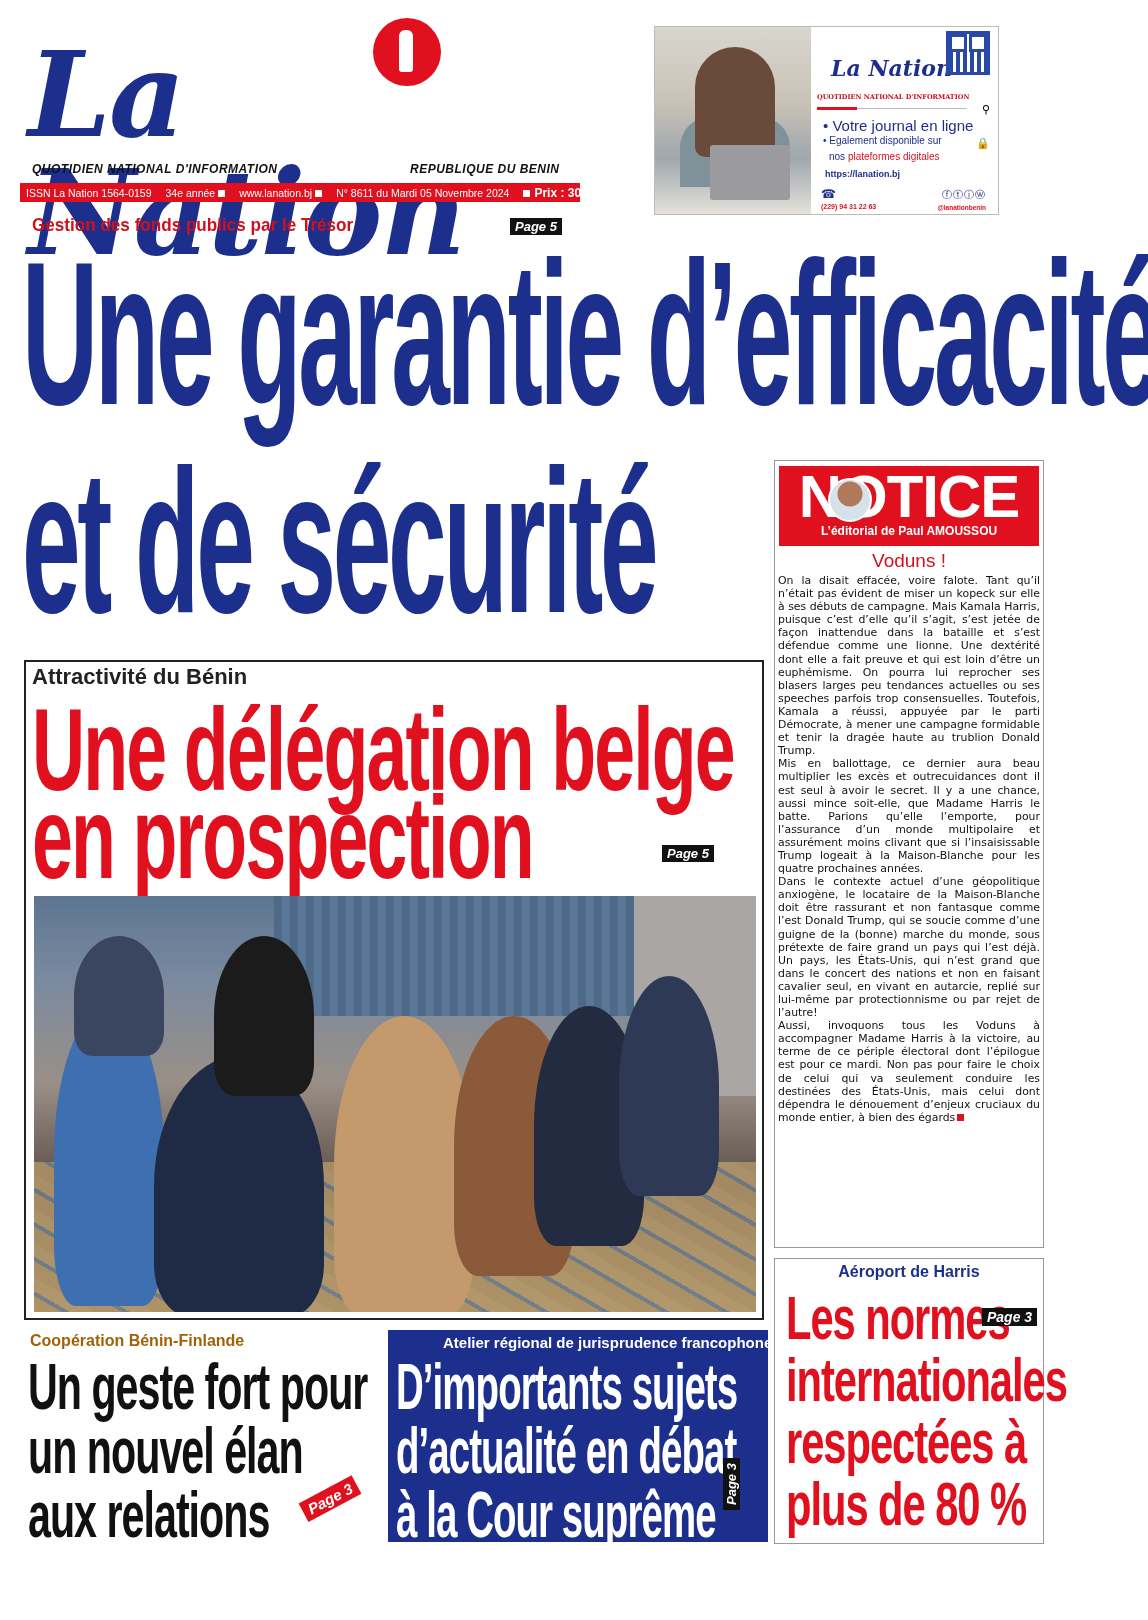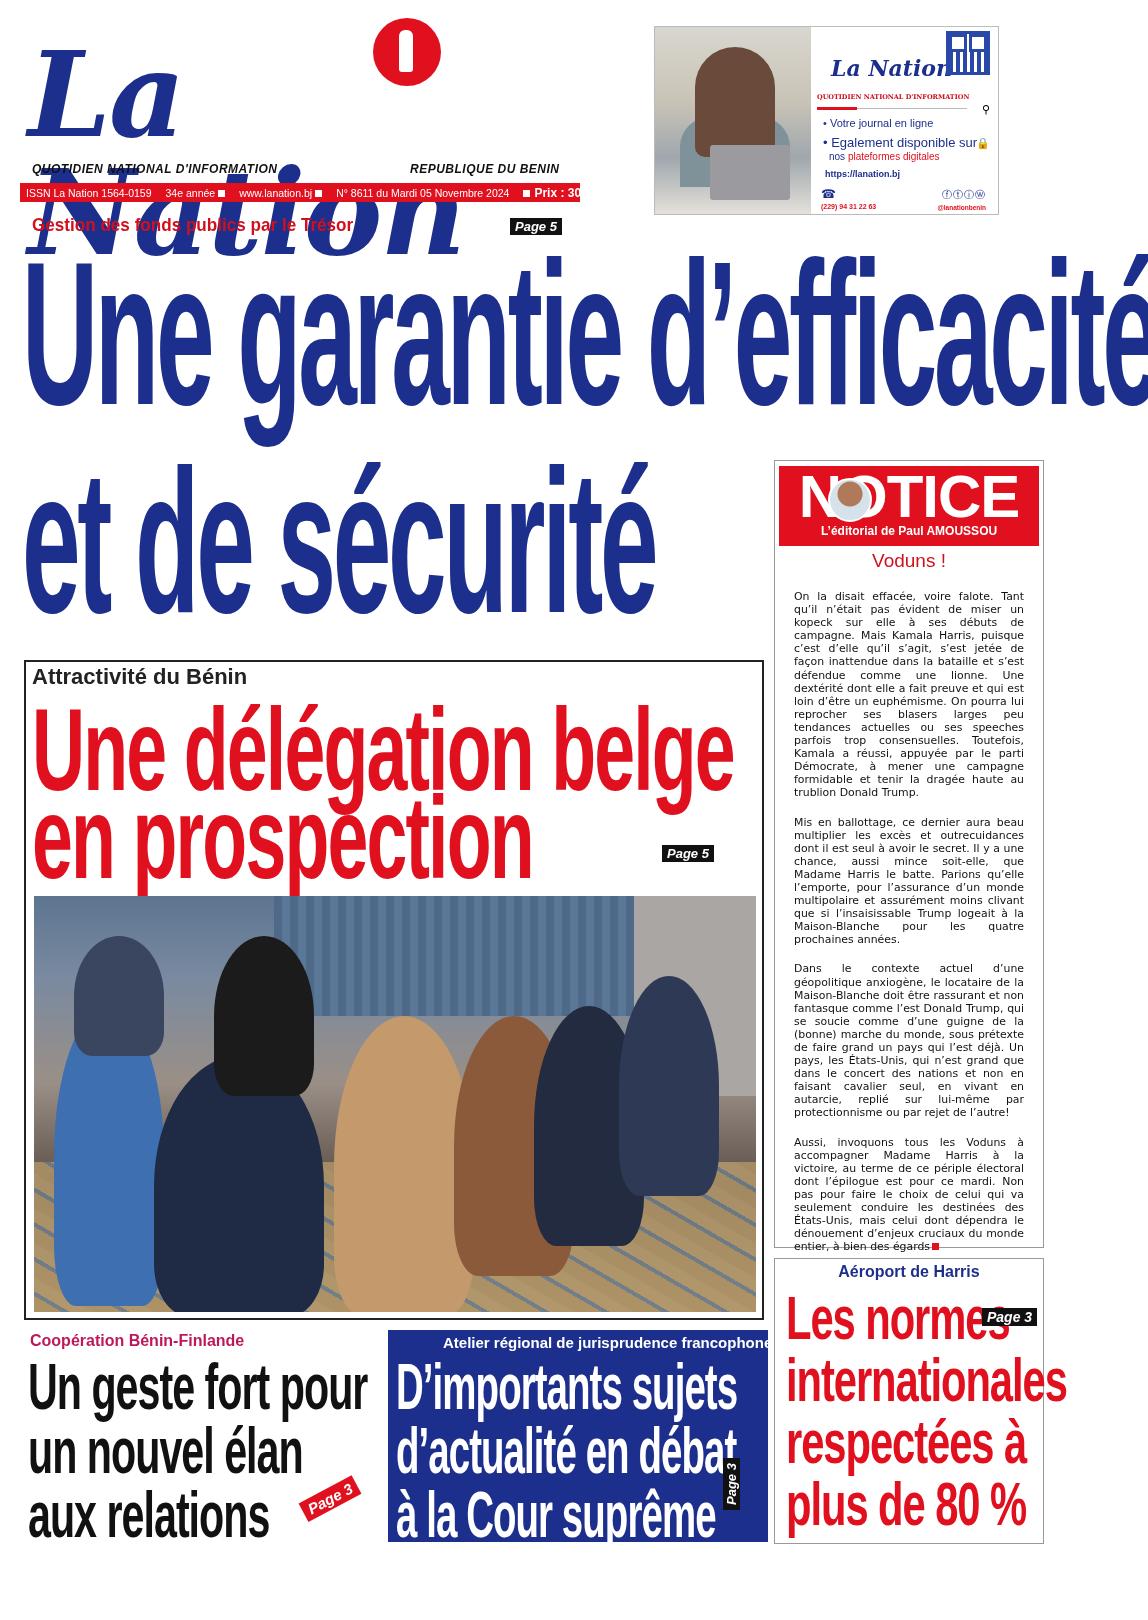--- a/index.html
+++ b/index.html
@@ -27,22 +27,22 @@
   .ad-body { flex: 1; position: relative; padding: 6px 6px 4px 8px; }
   .ad-logo { position: absolute; left: 20px; top: 28px; font-family: "DejaVu Serif", serif; font-weight: bold; font-style: italic; font-size: 22px; color: #1d2f8c; }
   .ad-qr { position: absolute; right: 8px; top: 4px; width: 44px; height: 44px; background:
       repeating-linear-gradient(90deg, #2a48a8 0 4px, #fff 4px 7px),
       #2a48a8; border: 3px solid #2a48a8; }
   .ad-qr::before, .ad-qr::after { content: ""; position: absolute; width: 12px; height: 12px; border: 3px solid #2a48a8; background: #fff; }
   .ad-qr::before { left: 0; top: 0; } .ad-qr::after { right: 0; top: 0; }
   .ad-tag { position: absolute; left: 6px; top: 66px; font-family: "DejaVu Serif", serif; font-size: 6.5px; font-weight: bold; color: #c8101c; white-space: nowrap; }
   .ad-redline { position: absolute; left: 6px; top: 80px; width: 40px; height: 3px; background: #e0101f; }
   .ad-grayline { position: absolute; left: 46px; top: 81px; width: 110px; height: 1px; background: #bbb; }
-  .ad-b1 { position: absolute; left: 12px; top: 90px; font-size: 11px; color: #1d2f8c; }
-  .ad-b2 { position: absolute; left: 12px; top: 108px; font-size: 13px; color: #1d2f8c; }
+  .ad-b1 { position: absolute; left: 12px; top: 90px; font-size: 15px; color: #1d2f8c; }
+  .ad-b2 { position: absolute; left: 12px; top: 108px; font-size: 10px; color: #1d2f8c; }
   .ad-b3 { position: absolute; left: 18px; top: 124px; font-size: 10px; color: #1d2f8c; }
   .ad-b3 .red { color: #e0101f; }
   .ad-url { position: absolute; left: 14px; top: 142px; font-size: 9px; font-weight: bold; color: #1d2f8c; }
   .ad-phone-icon { position: absolute; left: 10px; top: 160px; font-size: 12px; color: #1d2f8c; }
   .ad-phone { position: absolute; left: 10px; top: 176px; font-size: 7px; font-weight: bold; color: #e0101f; }
   .ad-social { position: absolute; right: 12px; top: 161px; font-size: 10px; color: #1d2f8c; letter-spacing: 1px; }
   .ad-handle { position: absolute; right: 12px; top: 177px; font-size: 6.5px; font-weight: bold; color: #e0101f; }
   .ad-pin { position: absolute; right: 8px; top: 76px; font-size: 11px; }
   .ad-lock { position: absolute; right: 8px; top: 110px; font-size: 11px; }
 
@@ -68,35 +68,35 @@
   .photo .floor { position: absolute; left: 0; bottom: 0; width: 100%; height: 150px; background: repeating-linear-gradient(30deg, #b09466 0 14px, #6c7e8e 14px 18px, #b59a6c 18px 30px); opacity: 0.85; }
 
   
   .notice { left: 774px; top: 460px; width: 270px; height: 788px; border: 1px solid #999; background: #fff; }
   .notice-banner { left: 779px; top: 466px; width: 260px; height: 80px; background: #e0101f; }
   .notice-title { left: 779px; top: 462px; width: 260px; text-align: center; font-size: 60px; font-weight: bold; color: #fff; letter-spacing: -1px; }
   .notice-avatar { left: 828px; top: 478px; width: 44px; height: 44px; border-radius: 50%; background: radial-gradient(circle at 50% 35%, #b07a5a 0 12px, #d6e2ea 13px); border: 2px solid #fff; }
   .notice-byline { left: 779px; top: 524px; width: 260px; text-align: center; font-size: 12px; font-weight: bold; color: #fff; }
   .notice-headline { left: 779px; top: 550px; width: 260px; text-align: center; font-size: 19px; color: #d1101d; }
   .notice-body { left: 778px; top: 574px; width: 262px; font-family: "DejaVu Sans", sans-serif; font-size: 10.9px; line-height: 13.1px; color: #111; text-align: justify; }
-  .notice-body p { margin: 16px; }
+  .notice-body p { margin: 0; }
   .endmark { display: inline-block; width: 7px; height: 7px; background: #e0101f; margin-left: 2px; }
 
   
   .airport { left: 774px; top: 1258px; width: 270px; height: 286px; border: 1px solid #999; }
   .kicker-airport { left: 774px; top: 1263px; width: 270px; text-align: center; font-size: 16px; font-weight: bold; color: #1d2f8c; }
   .hl-air { font-weight: bold; color: #e0101f; font-size: 58px; line-height: 1; white-space: nowrap; transform-origin: left top; letter-spacing: -1.5px; }
   .ha1 { left: 786px; top: 1288px; transform: scaleX(0.72) scaleY(1.05); }
   .ha2 { left: 786px; top: 1350px; transform: scaleX(0.72) scaleY(1.05); }
   .ha3 { left: 786px; top: 1412px; transform: scaleX(0.72) scaleY(1.05); }
   .ha4 { left: 786px; top: 1474px; transform: scaleX(0.72) scaleY(1.05); }
   .pt-air { left: 982px; top: 1308px; font-size: 14px; }
 
   
-  .kicker-coop { left: 30px; top: 1332px; font-size: 16px; font-weight: bold; color: #be185d; }
+  .kicker-coop { left: 30px; top: 1332px; font-size: 16px; font-weight: bold; color: #a16207; }
   .hl-black { font-weight: bold; color: #111; font-size: 62px; line-height: 1; white-space: nowrap; transform-origin: left top; letter-spacing: -1.5px; }
   .hb1 { left: 28px; top: 1354px; transform: scaleX(0.665) scaleY(1.05); }
   .hb2 { left: 28px; top: 1418px; transform: scaleX(0.665) scaleY(1.05); }
   .hb3 { left: 28px; top: 1482px; transform: scaleX(0.665) scaleY(1.05); }
   .pt-rot { left: 300px; top: 1488px; background: #e0101f; color: #fff; font-weight: bold; font-style: italic; font-size: 15px; padding: 2px 6px; transform: rotate(-28deg); }
 
   
   .bluebox { left: 388px; top: 1330px; width: 380px; height: 212px; background: #1d2f8c; }
   .kicker-blue { left: 396px; top: 1334px; font-size: 15px; font-weight: bold; color: #fff; white-space: nowrap; margin-left: 47px; }
   .hl-white { font-weight: bold; color: #fff; font-size: 62px; line-height: 1; white-space: nowrap; transform-origin: left top; letter-spacing: -1.5px; }

